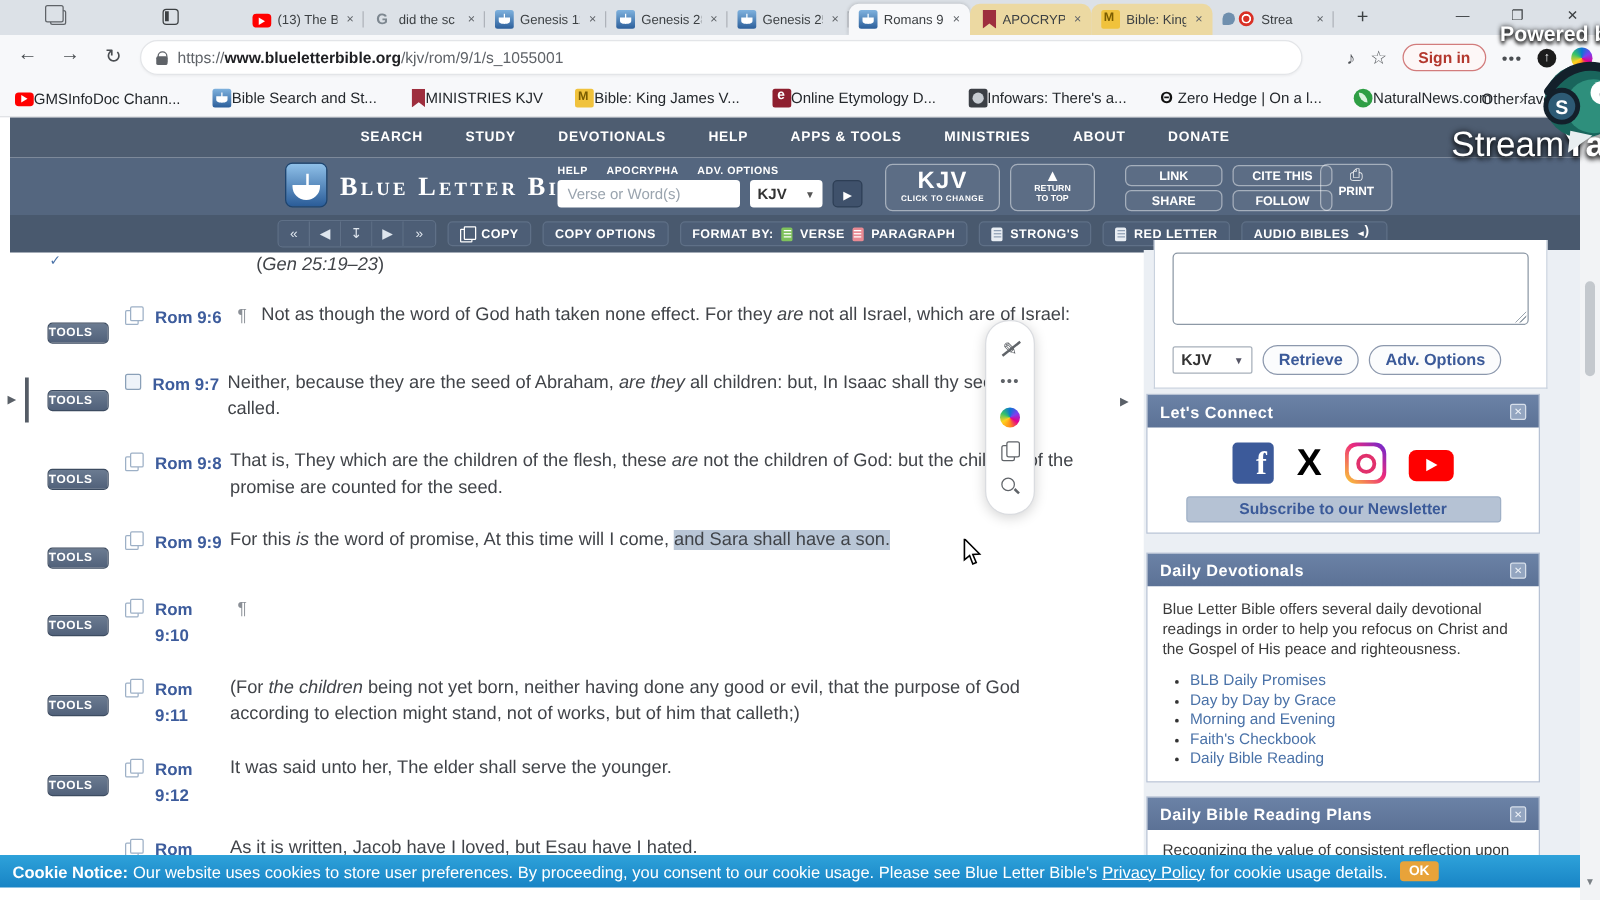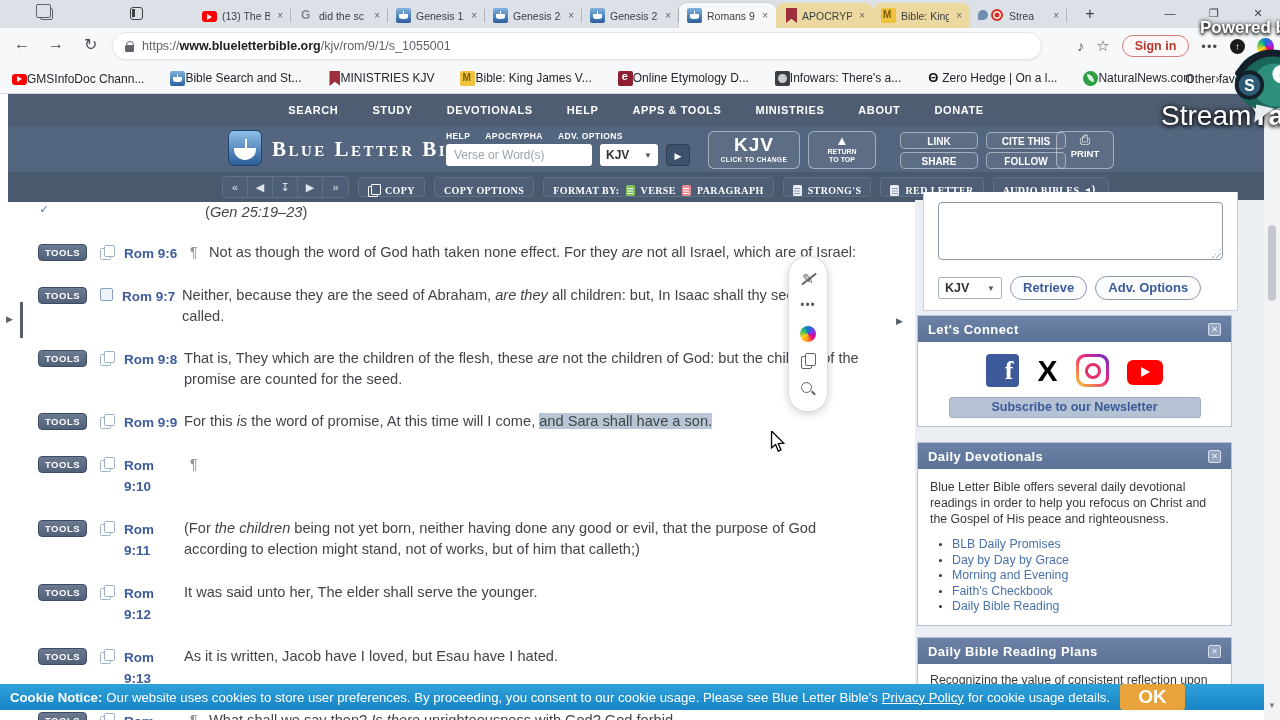--- a/index.html
+++ b/index.html
@@ -99,39 +99,39 @@
   .retbox .s { font-size:7px; font-weight:bold; line-height:8px; }
   .hbtn { position:absolute; border:1px solid rgba(255,255,255,.45); border-radius:5px; background:rgba(255,255,255,.05); color:#fff; font-size:10px; font-weight:bold; text-align:center; line-height:17px; height:17px;margin-left:16px; }
   .printbox { left:1048px; top:5px; width:58px; height:38px; }
   .printbox .pic { font-size:13px; line-height:16px; }
   .printbox .s { font-size:9.5px; font-weight:bold; }
 
   .sitetoolbar { position:absolute; left:8px; top:78px; width:1256px; height:30px; background:var(--toolbar,#49596e); display:flex; align-items:center; padding-left:214px; gap:9px; }
   .tbgroup { display:flex; border:1px solid #5f7087; border-radius:4px; overflow:hidden; }
   .tbcell { width:25px; height:20px; background:#4d5e76; color:#dfe6ee; font-size:11px; text-align:center; line-height:20px; border-right:1px solid #5f7087; }
   .tbcell:last-child { border-right:none; }
-  .tbbtn { height:20px; background:#4d5e76; border:1px solid #5f7087; border-radius:4px; color:#fff; font-size:10px; font-weight:bold; letter-spacing:.4px; display:flex; align-items:flex-end; gap:6px; padding:0 9px;font-family:Liberation Serif, serif; }
+  .tbbtn { height:20px; background:#4d5e76; border:1px solid #5f7087; border-radius:4px; color:#fff; font-size:10px; font-weight:bold; letter-spacing:.4px; display:flex; align-items:center; gap:6px; padding:0 9px; }
   .doc-ic { width:9px; height:11px; border-radius:1.5px; position:relative; }
   .doc-green { background:#7fc25c; } .doc-red { background:#e98a93; }
   .doc-white { background:#e8edf3; } 
   .doc-ic::after { content:""; position:absolute; left:1.5px; top:2.5px; width:6px; height:1.2px; background:rgba(255,255,255,.9); box-shadow:0 2.5px 0 rgba(255,255,255,.9), 0 5px 0 rgba(255,255,255,.9); }
   .doc-green::after,.doc-red::after { background:#fff; box-shadow:0 2.5px 0 #fff,0 5px 0 #fff; }
   .doc-white::after { background:#8fa0b5; box-shadow:0 2.5px 0 #8fa0b5,0 5px 0 #8fa0b5; }
   .copy-pages { width:11px; height:12px; position:relative; }
   .copy-pages::before { content:""; position:absolute; left:0; top:2px; width:8px; height:9px; border:1.2px solid #fff; border-radius:1px; }
   .copy-pages::after { content:""; position:absolute; left:3px; top:0; width:8px; height:9px; border:1.2px solid #fff; border-radius:1px; background:#4d5e76; }
   .spk { width:14px; height:12px; position:relative; }
   .spk::before { content:""; position:absolute; left:0; top:3.5px; border-top:2.5px solid transparent; border-bottom:2.5px solid transparent; border-right:5px solid #fff; } 
   .spk::after { content:")"; position:absolute; left:6px; top:-2px; color:#fff; font-size:11px; }
 
   
   .verses { position:absolute; left:38px; top:108px; width:900px; }
   .preline { margin-left:167px; font-size:14.6px; color:#414449; line-height:21px; margin-bottom:19px; }
   .vrow { display:flex; align-items:flex-start; margin-bottom:21px; line-height:21px; }
-  .toolsbtn { flex:none; width:49px; height:17px; margin-top:2px; background:linear-gradient(#6b7b91,#51617a); border:1px solid #3c4b60; border-radius:4px; color:#fff; font-size:9.5px; font-weight:bold; letter-spacing:.5px; text-align:center; line-height:15px; }
+  .toolsbtn { flex:none; width:49px; height:17px; margin-top:16px; background:linear-gradient(#6b7b91,#51617a); border:1px solid #3c4b60; border-radius:4px; color:#fff; font-size:9.5px; font-weight:bold; letter-spacing:.5px; text-align:left; line-height:15px; }
   .vic { flex:none; width:15px; height:15px; margin:3px 9px 0 13px; position:relative; }
   .ic-copy::before { content:""; position:absolute; left:0; top:3px; width:9px; height:10px; border:1.3px solid #9db0c6; border-radius:1.5px; }
   .ic-copy::after { content:""; position:absolute; left:4px; top:0; width:9px; height:10px; border:1.3px solid #9db0c6; border-radius:1.5px; background:#fff; }
   .ic-check { border:1.3px solid #8aa0b8; border-radius:2px; background:#eef3f9; width:13px!important; height:13px!important; }
   .ic-check::after { content:"✓"; position:absolute; left:1.5px; top:-3px; color:#4a72a8; font-size:11px; font-weight:bold; }
   .vref { flex:none; width:60px; font-size:13.5px; font-weight:bold; color:var(--verse_ref,#3d5c9c); margin-top:1px; }
   .vpil { flex:none; width:25px; color:#8a8f96; font-size:14px; text-align:left; padding-left:6px; }
   .vtext { width:676px; font-size:14.6px; color:#414449; }
   .vtext .hl { background:var(--selection,#b9c6d6); }
 
@@ -177,21 +177,21 @@
   
   .scrollbar { position:absolute; left:1264px; top:0; width:16px; height:626px; background:#f2f3f5; }
   .sb-arrow { position:absolute; left:0; width:16px; height:15px; color:#7a8085; font-size:8px; text-align:center; line-height:15px; }
   .sb-up { top:0; } .sb-down { top:604px; }
   .sb-thumb { position:absolute; left:4px; top:131px; width:8px; height:76px; background:#c4c8cd; border-radius:4px; }
 
   
   .cookie { position:absolute; left:0; top:590px; width:1264px; height:26px; background:linear-gradient(var(--accent_cookie,#2ea2da),#1884c5); display:flex; align-items:center; padding-left:10px; color:#fff; font-size:13.2px; white-space:nowrap; }
   .cookie b { margin-right:4px; }
   .cookie .pp { text-decoration:underline; margin:0 4px; }
-  .okbtn { margin-left:10px; background:var(--accent_ok,#e8a33a); border-radius:3px; color:#fff; font-size:19px; font-weight:bold; padding:2px 18px; }
+  .okbtn { margin-left:10px; background:var(--accent_ok,#e8a33a); border-radius:3px; color:#fff; font-size:11px; font-weight:bold; padding:2px 7px; }
 
   
   .minimenu { position:absolute; left:788px; top:162px; width:40px; height:156px; background:#fff; border:1px solid #dadce0; border-radius:19px; box-shadow:0 2px 10px rgba(0,0,0,.18); display:flex; flex-direction:column; align-items:center; justify-content:space-around; padding:8px 0; }
   .mm-ic { width:18px; height:18px; position:relative; color:#5f6368; text-align:center; }
   .mm-pen { font-size:14px; line-height:18px; }
   .mm-pen::after { content:""; position:absolute; left:1px; top:8px; width:18px; height:1.8px; background:#5f6368; transform:rotate(-38deg); }
   .mm-dots { font-size:12px; letter-spacing:1px; line-height:14px; }
   .mm-copilot { border-radius:50%; width:16px; height:16px; background:conic-gradient(#0b76d1,#7b3ff2,#e3008c,#ff8c1a,#ffd21e,#35c26a,#0b76d1); }
   .mm-copy::before { content:""; position:absolute; left:2px; top:4px; width:9px; height:11px; border:1.5px solid #5f6368; border-radius:2px; }
   .mm-copy::after { content:""; position:absolute; left:6px; top:1px; width:9px; height:11px; border:1.5px solid #5f6368; border-radius:2px; background:#fff; }

